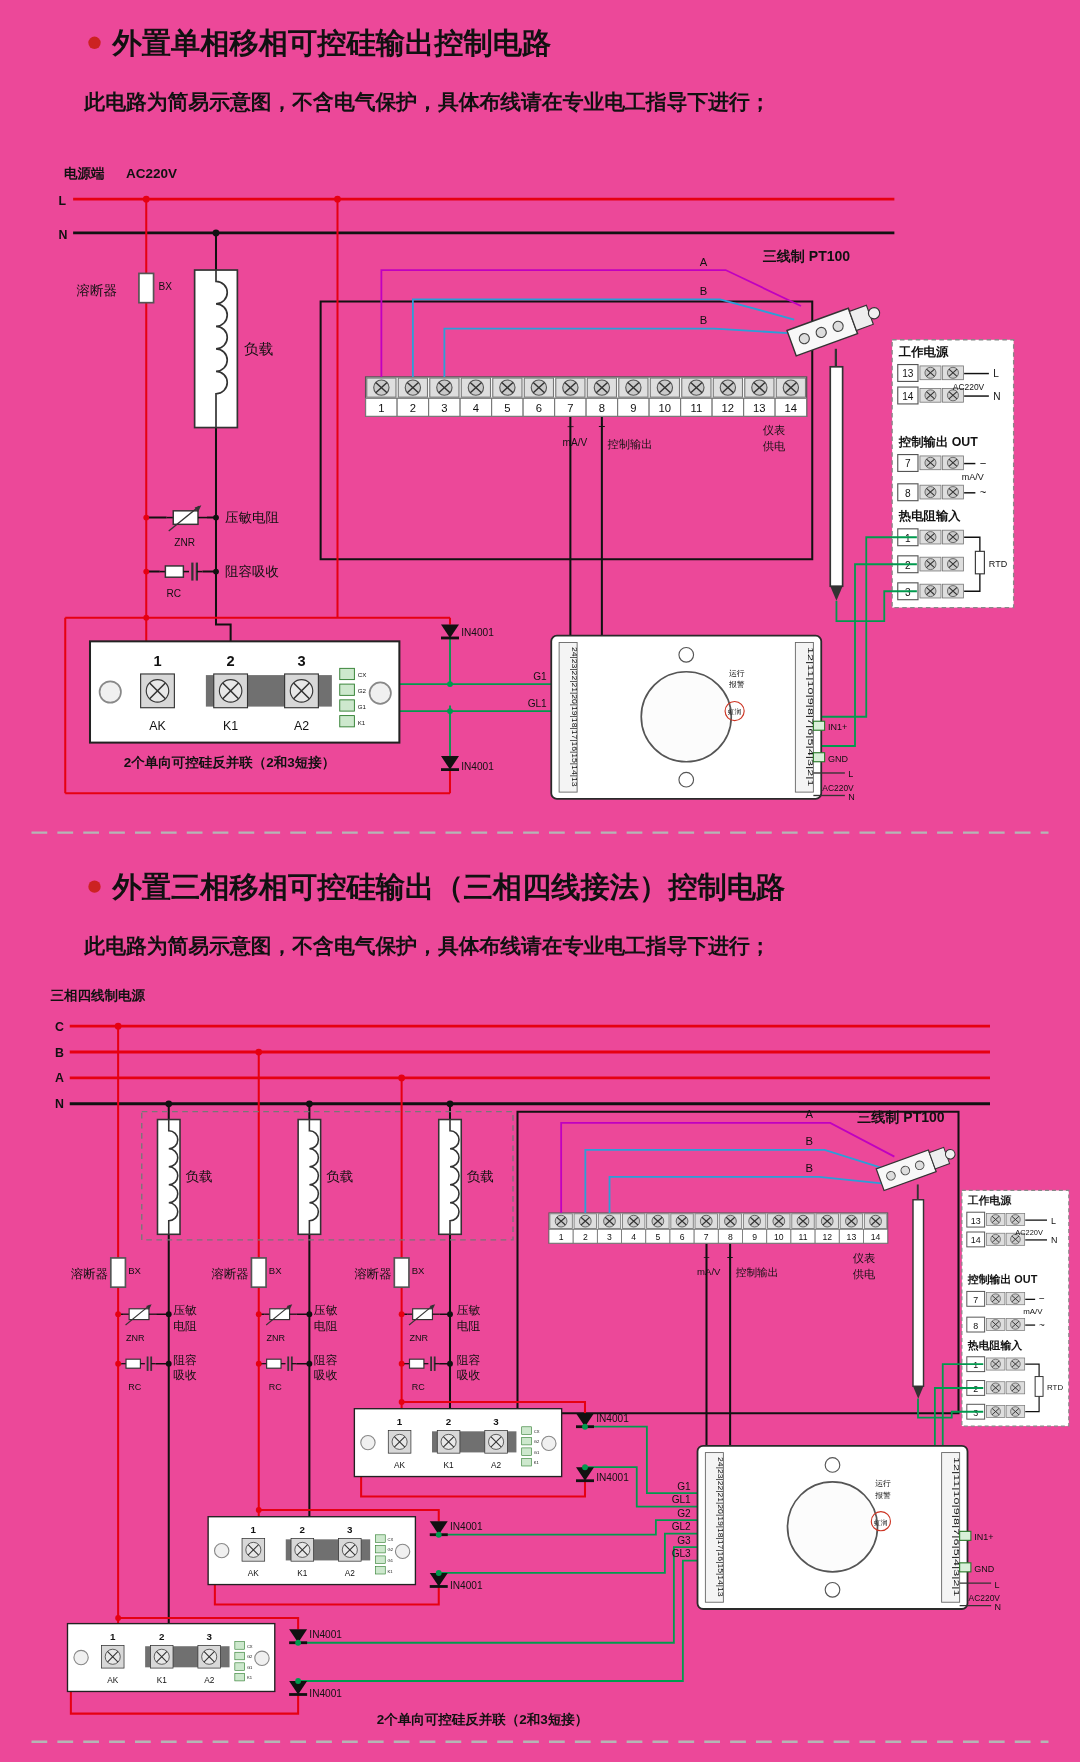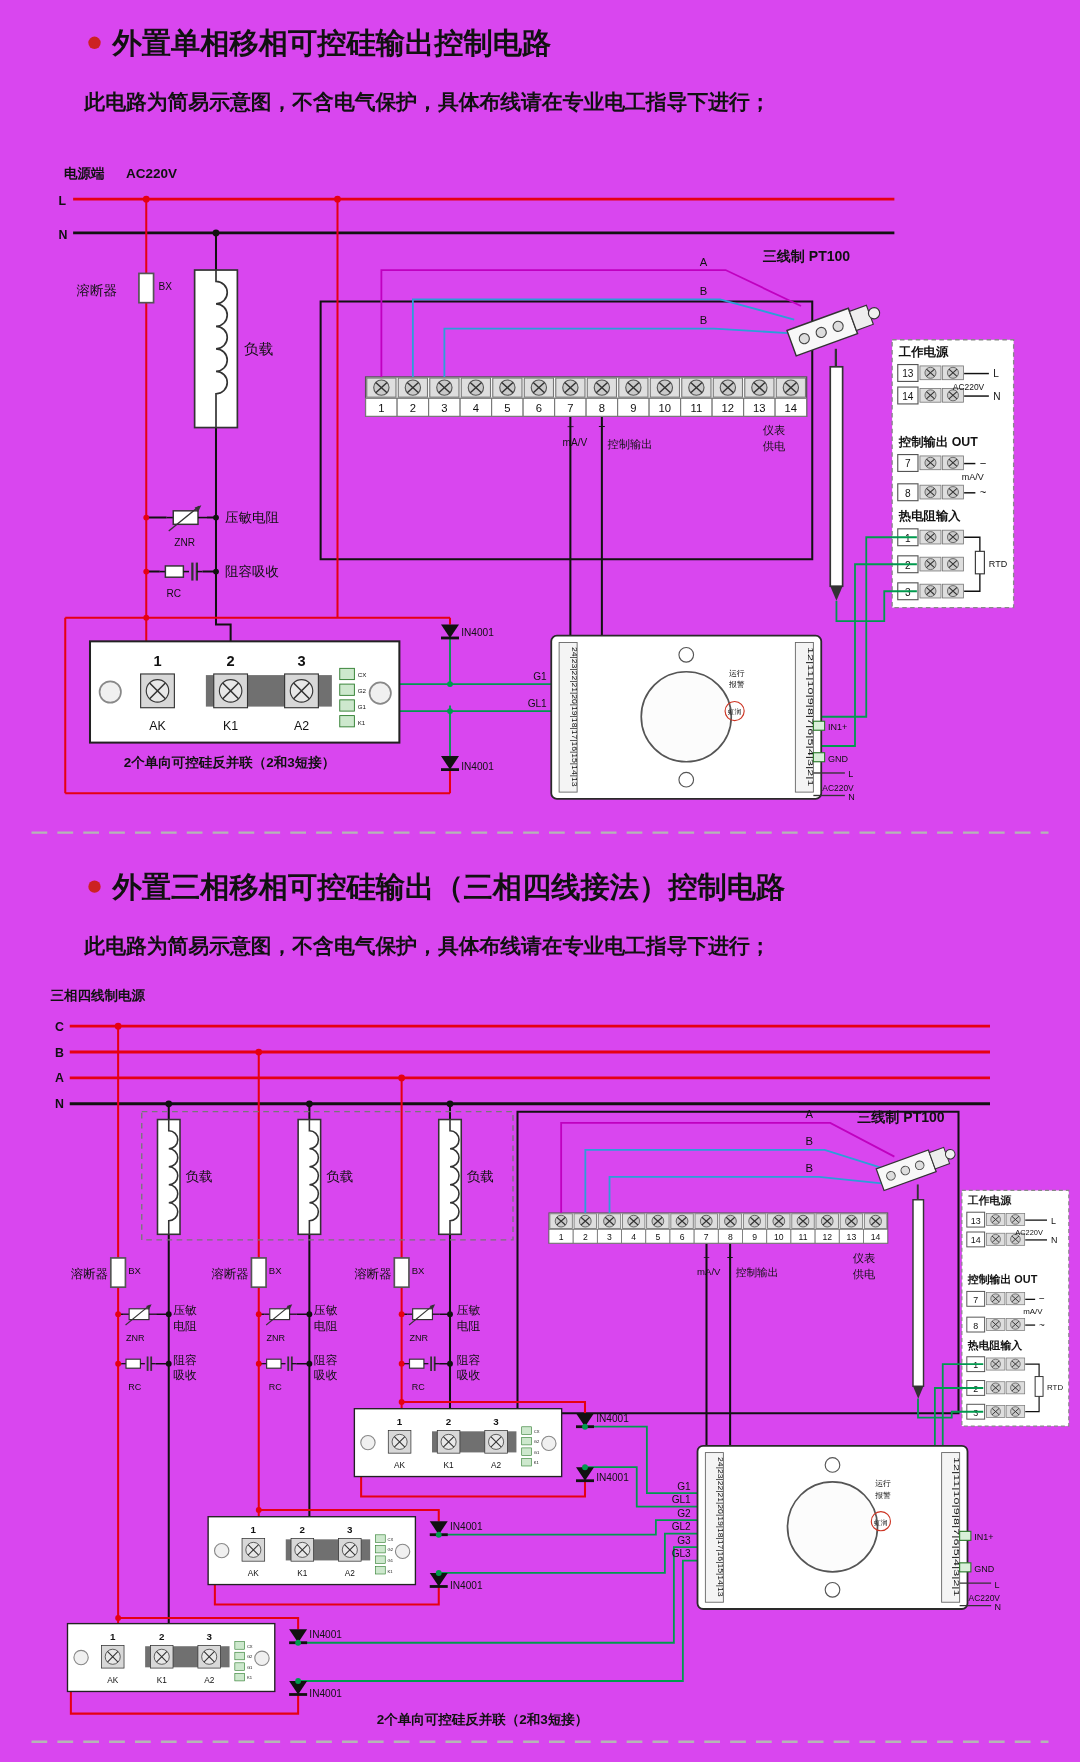--- a/index.html
+++ b/index.html
@@ -1,16 +1,16 @@
 <!DOCTYPE html>
 <html><head>
 <meta charset="utf-8">
 <style>
   html,body{margin:0;padding:0;background:#fff;}
-  .page{width:1080px;height:1762px;background:#d946ef;position:relative;font-family:"Liberation Sans","DejaVu Sans",sans-serif;overflow:hidden;}
+  .page{width:1080px;height:1762px;background:#ec4899;position:relative;font-family:"Liberation Sans","DejaVu Sans",sans-serif;overflow:hidden;}
   svg{display:block;}
   svg text{fill:#111;font-family:"Liberation Sans","DejaVu Sans",sans-serif;}
   .b{font-weight:bold;}
   .wr{stroke:#e60012;fill:none;stroke-width:1.8;}
   .wk{stroke:#111;fill:none;stroke-width:1.8;}
   .wg{stroke:#009a4e;fill:none;stroke-width:1.6;}
   .wm{stroke:#c000c0;fill:none;stroke-width:1.6;}
   .wb{stroke:#2b9fd8;fill:none;stroke-width:1.6;}
   .dr circle{fill:#e60012;}
   .dk circle{fill:#111;}

